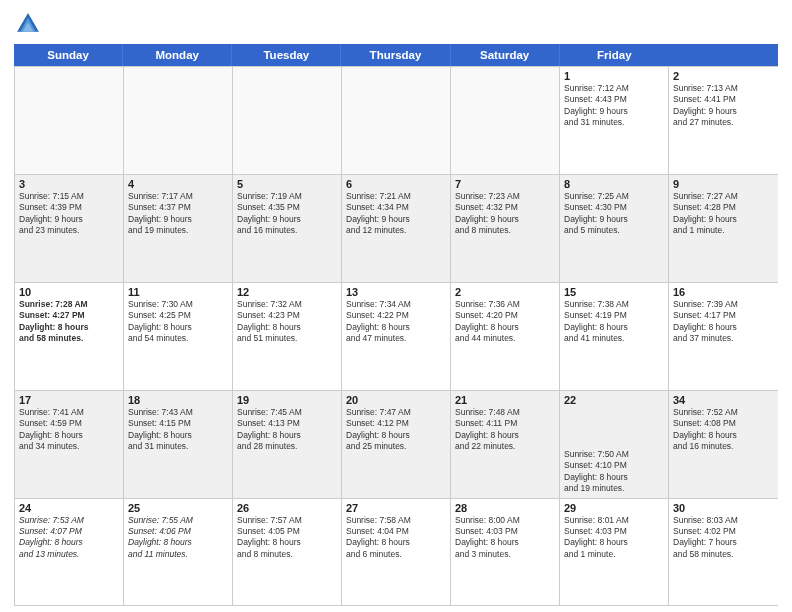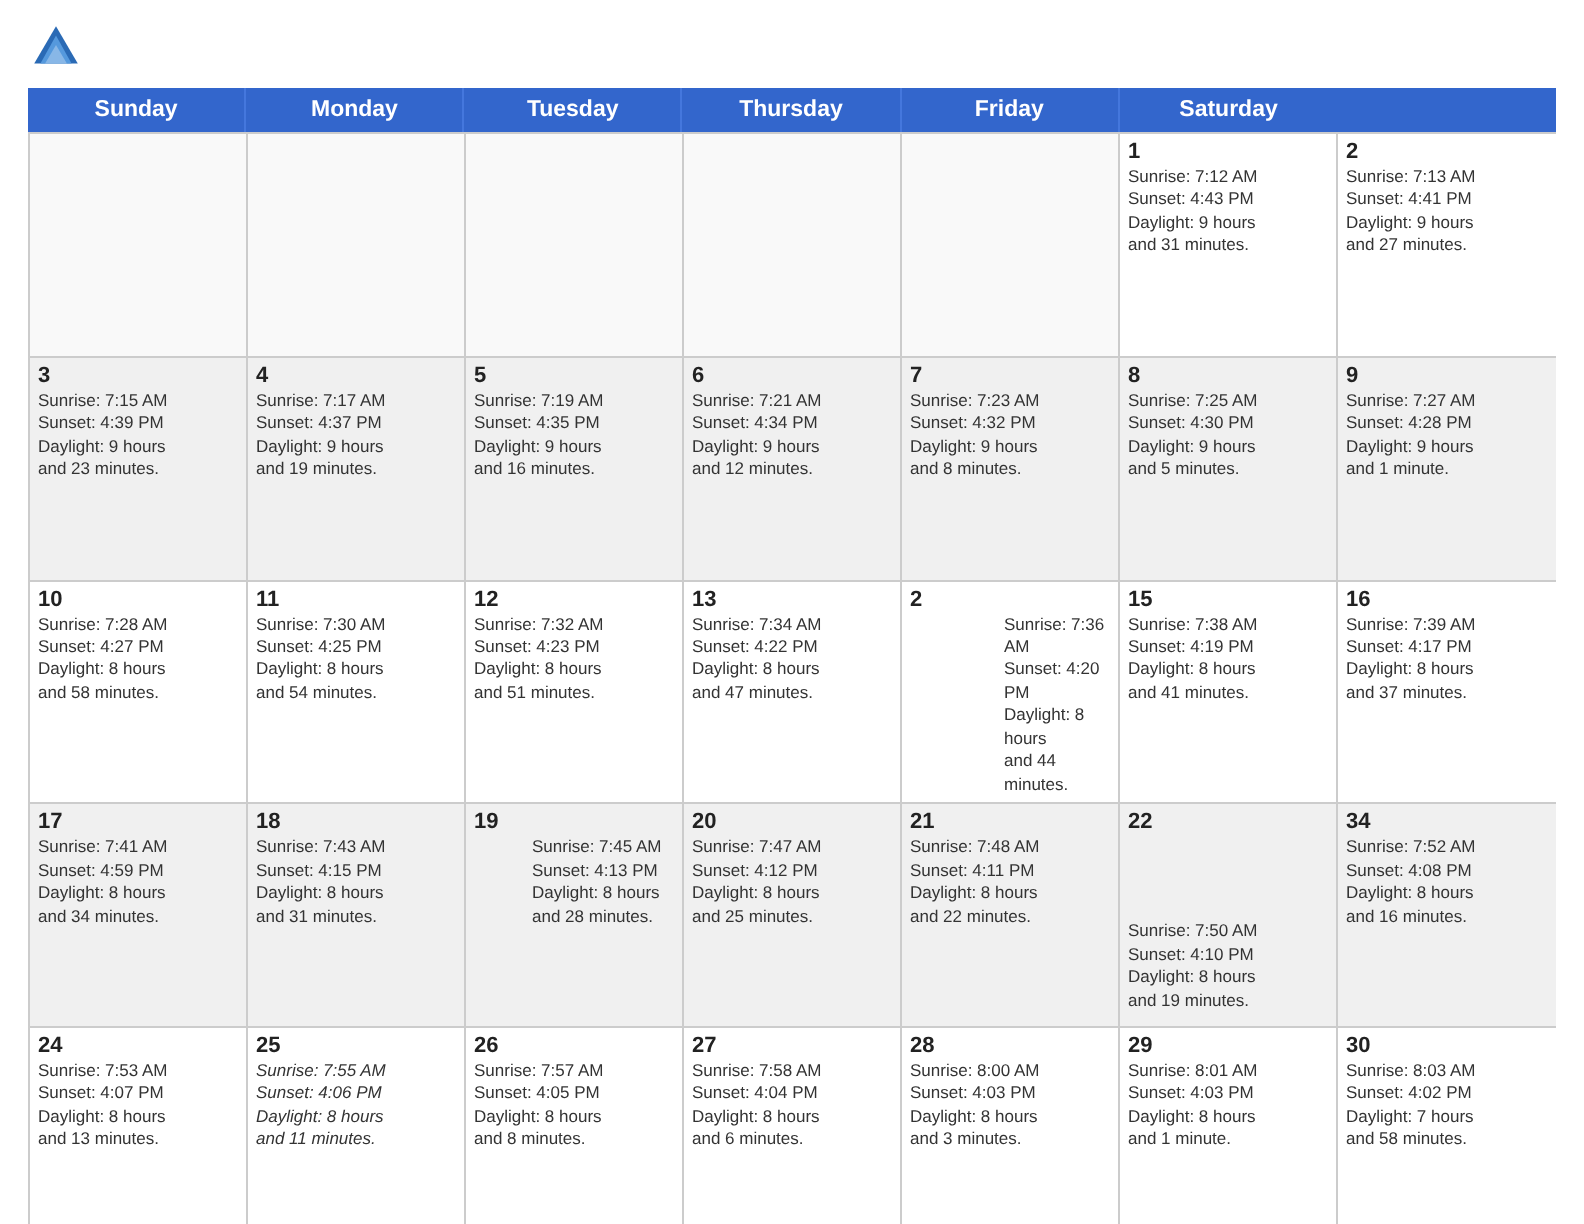--- a/index.html
+++ b/index.html
@@ -130,22 +130,22 @@
       <div class="location"></div>
     </div>
   </div>
 
   <div class="calendar">
     <div class="cal-header">
     <div class="cal-header-cell">Sunday</div>
         <div class="cal-header-cell">Monday</div>
         <div class="cal-header-cell">Tuesday</div>
         <div class="cal-header-cell">Thursday</div>
+        <div class="cal-header-cell">Saturday</div>
         <div class="cal-header-cell">Friday</div>
-        <div class="cal-header-cell">Saturday</div>
       </div>
     <div class="cal-body">
     <div class="cal-row">
           <div class="cal-cell empty"></div>
           <div class="cal-cell empty"></div>
           <div class="cal-cell empty"></div>
           <div class="cal-cell empty"></div>
           <div class="cal-cell empty"></div>
           <div class="cal-cell">
             <span class="day-num">1</span>
@@ -209,21 +209,21 @@
             <span class="day-num">9</span>
             <div class="cell-info" style="white-space: pre-line;">Sunrise: 7:27 AM
 Sunset: 4:28 PM
 Daylight: 9 hours
 and 1 minute.</div>
           </div>
         </div>
         <div class="cal-row">
           <div class="cal-cell">
             <span class="day-num">10</span>
-            <div class="cell-info" style="white-space: pre-line;">Sunrise: 7:28 AM
+            <div class="cell-info" style="white-space: pre-line; font-weight: bold;">Sunrise: 7:28 AM
 Sunset: 4:27 PM
 Daylight: 8 hours
 and 58 minutes.</div>
           </div>
           <div class="cal-cell">
             <span class="day-num">11</span>
             <div class="cell-info" style="white-space: pre-line;">Sunrise: 7:30 AM
 Sunset: 4:25 PM
 Daylight: 8 hours
 and 54 minutes.</div>
@@ -237,21 +237,21 @@
           </div>
           <div class="cal-cell">
             <span class="day-num">13</span>
             <div class="cell-info" style="white-space: pre-line;">Sunrise: 7:34 AM
 Sunset: 4:22 PM
 Daylight: 8 hours
 and 47 minutes.</div>
           </div>
           <div class="cal-cell">
             <span class="day-num">2</span>
-            <div class="cell-info" style="white-space: pre-line; margin-left: 47px;">Sunrise: 7:36 AM
+            <div class="cell-info" style="white-space: pre-line;">Sunrise: 7:36 AM
 Sunset: 4:20 PM
 Daylight: 8 hours
 and 44 minutes.</div>
           </div>
           <div class="cal-cell">
             <span class="day-num">15</span>
             <div class="cell-info" style="white-space: pre-line;">Sunrise: 7:38 AM
 Sunset: 4:19 PM
 Daylight: 8 hours
 and 41 minutes.</div>
@@ -274,21 +274,21 @@
           </div>
           <div class="cal-cell shaded">
             <span class="day-num">18</span>
             <div class="cell-info" style="white-space: pre-line;">Sunrise: 7:43 AM
 Sunset: 4:15 PM
 Daylight: 8 hours
 and 31 minutes.</div>
           </div>
           <div class="cal-cell shaded">
             <span class="day-num">19</span>
-            <div class="cell-info" style="white-space: pre-line; margin-left: 29px;">Sunrise: 7:45 AM
+            <div class="cell-info" style="white-space: pre-line;">Sunrise: 7:45 AM
 Sunset: 4:13 PM
 Daylight: 8 hours
 and 28 minutes.</div>
           </div>
           <div class="cal-cell shaded">
             <span class="day-num">20</span>
             <div class="cell-info" style="white-space: pre-line;">Sunrise: 7:47 AM
 Sunset: 4:12 PM
 Daylight: 8 hours
 and 25 minutes.</div>
@@ -311,21 +311,21 @@
             <span class="day-num">34</span>
             <div class="cell-info" style="white-space: pre-line;">Sunrise: 7:52 AM
 Sunset: 4:08 PM
 Daylight: 8 hours
 and 16 minutes.</div>
           </div>
         </div>
         <div class="cal-row">
           <div class="cal-cell">
             <span class="day-num">24</span>
-            <div class="cell-info" style="white-space: pre-line;">Sunrise: 7:53 AM
+            <div class="cell-info" style="white-space: pre-line; font-style: italic;">Sunrise: 7:53 AM
 Sunset: 4:07 PM
 Daylight: 8 hours
 and 13 minutes.</div>
           </div>
           <div class="cal-cell">
             <span class="day-num">25</span>
             <div class="cell-info" style="white-space: pre-line; font-style: italic;">Sunrise: 7:55 AM
 Sunset: 4:06 PM
 Daylight: 8 hours
 and 11 minutes.</div>

